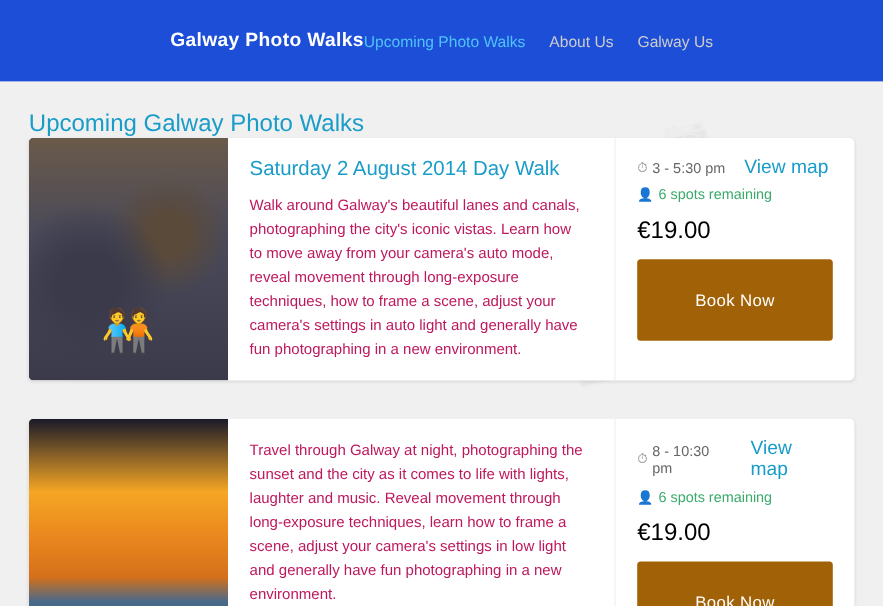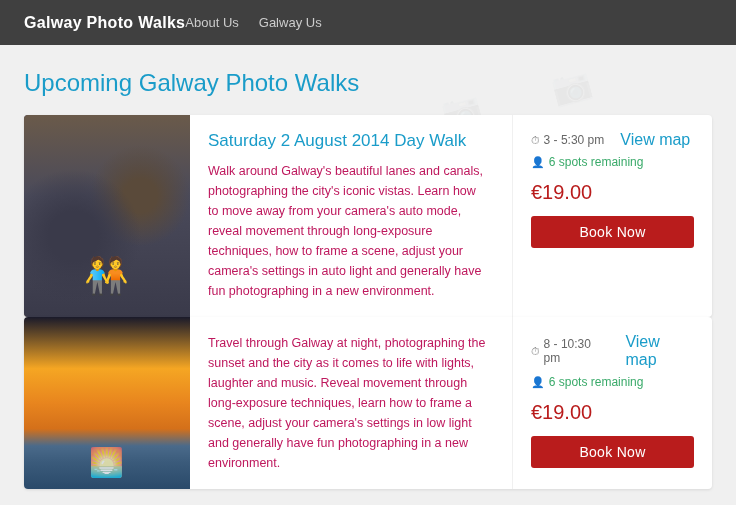--- a/index.html
+++ b/index.html
@@ -1,25 +1,25 @@
 <!DOCTYPE html>
 <html><head>
   <meta charset="utf-8">
   <style>
     * { box-sizing: border-box; margin: 0; padding: 0; }
     body { font-family: 'Helvetica Neue', Arial, sans-serif; background: #f0f0f0; color: #333; font-size: 14px; }
 
     
     .header {
-      background: #404040;
+      background: #1d4ed8;
       padding: 0 24px;
-      height: 45px;
-      display: flex;
-      align-items: center;
-      justify-content: flex-start;
+      height: 68px;
+      display: flex;
+      align-items: center;
+      justify-content: center;
     }
     .header-logo {
       color: #fff;
       font-size: 16px;
       font-weight: 600;
       letter-spacing: 0.3px;
     }
     .header-nav {
       display: flex;
       align-items: center;
@@ -46,33 +46,32 @@
     
     .main::before {
       content: '';
       position: absolute;
       top: 0; left: 0; right: 0; bottom: 0;
       pointer-events: none;
       z-index: 0;
     }
 
     .page-title {
-      font-size: 24px;
+      font-size: 20px;
       color: #1a9cc9;
       font-weight: 400;
-      margin-bottom: 18px;
       position: relative;
       z-index: 1;
     }
 
     
     .walk-card {
       background: #fff;
       border-radius: 4px;
-      margin-bottom: 0;
+      margin-bottom: 32px;
       display: flex;
       overflow: hidden;
       position: relative;
       z-index: 1;
       box-shadow: 0 1px 3px rgba(0,0,0,0.1);
     }
 
     .walk-image {
       width: 166px;
       min-height: 150px;
@@ -190,31 +189,31 @@
       gap: 4px;
       margin-bottom: 12px;
     }
 
     .spots-icon {
       font-size: 11px;
     }
 
     .price {
       font-size: 20px;
-      color: #b91c1c;
+      color: #000000;
       font-weight: 300;
       margin-bottom: 12px;
     }
 
     .book-now-btn {
-      background: #b91c1c;
+      background: #a16207;
       color: #fff;
       border: none;
       border-radius: 3px;
-      padding: 8px 28px;
+      padding: 26px 28px;
       font-size: 14px;
       font-weight: 500;
       cursor: pointer;
       width: 100%;
       text-align: center;
       letter-spacing: 0.3px;
     }
 
     
     .watermarks {
@@ -230,20 +229,21 @@
       color: rgba(0,0,0,0.04);
       transform: rotate(-15deg);
     }
   </style>
 </head>
 <body>
 
 <header class="header">
   <div class="header-logo">Galway Photo Walks</div>
   <nav class="header-nav">
+    <a class="nav-link active">Upcoming Photo Walks</a>
     <a class="nav-link">About Us</a>
     <a class="nav-link">Galway Us</a>
   </nav>
 </header>
 
 <main class="main">
 
   <div class="watermarks">
     <span class="watermark" style="top:10%;left:60%;">📷</span>
     <span class="watermark" style="top:5%;left:75%;">📷</span>

